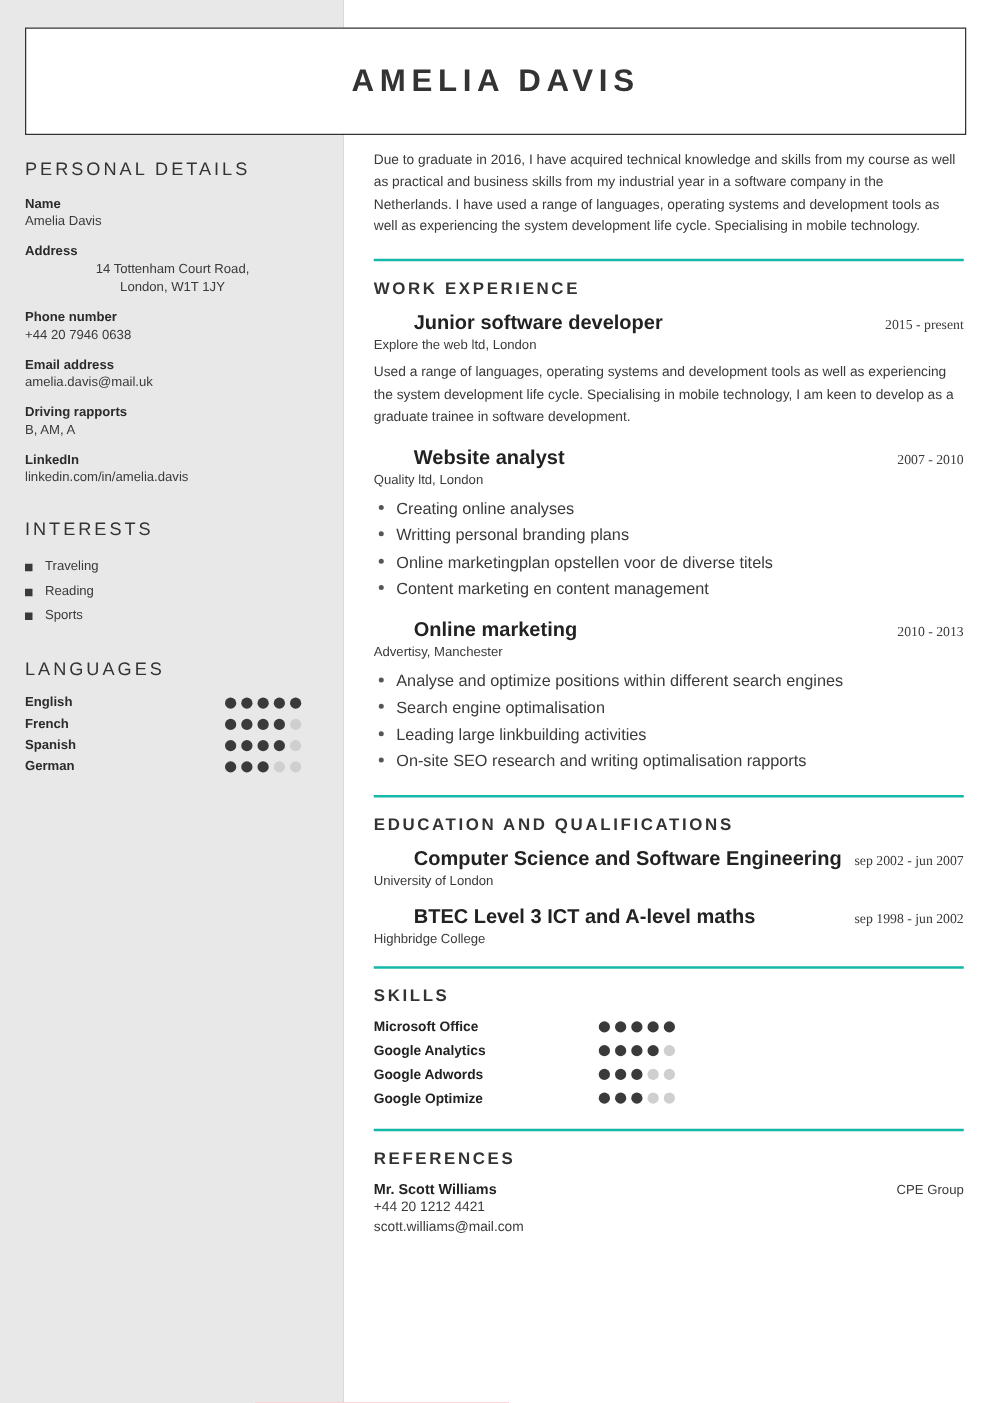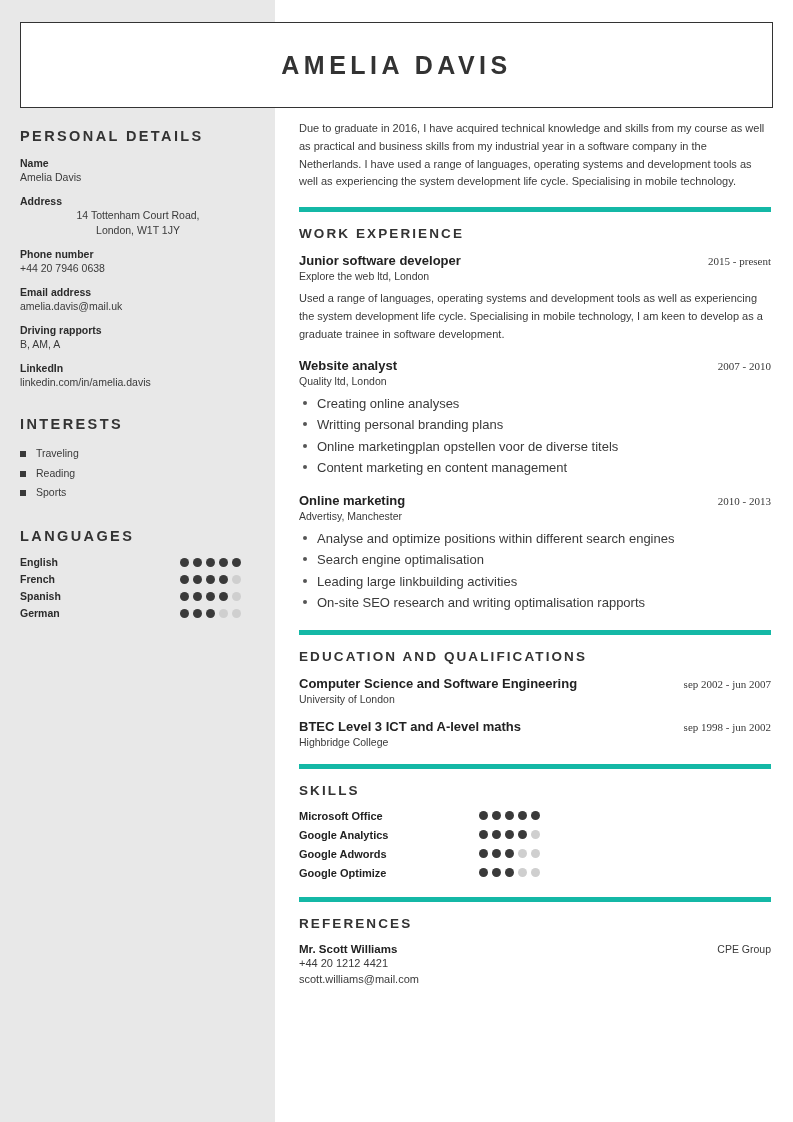--- a/index.html
+++ b/index.html
@@ -56,21 +56,21 @@
 
   
   .sb-inner {
     position: absolute;
     left: 20px;
     top: 128px;
     width: 236px;
   }
   .sb-section-title {
     font-size: 14.5px;
-    font-weight: bold;
+    font-weight: normal;
     letter-spacing: 2.4px;
     color: #333333;
     margin: 0 0 12px 0;
   }
   .sb-block { margin-bottom: 9px; }
   .sb-label {
     font-size: 10.5px;
     font-weight: bold;
     color: #2b2b2b;
     line-height: 1.35;
@@ -133,41 +133,42 @@
     top: 120px;
     width: 472px;
   }
   .summary {
     font-size: 11px;
     color: #3a3a3a;
     line-height: 1.62;
     margin: 0 0 16px 0;
   }
   .sec {
-    border-top: 5px solid #14b8a6;
+    border-top: 2px solid #14b8a6;
     padding-top: 14px;
     margin-top: 4px;
   }
   .sec-title {
     font-size: 13.5px;
     font-weight: bold;
     letter-spacing: 2.1px;
     color: #333333;
     margin: 0 0 12px 0;
   }
   .job { margin-bottom: 14px; }
   .job-head {
     display: flex;
     justify-content: space-between;
     align-items: baseline;
   }
   .job-title {
-    font-size: 13px;
+    font-size: 16px;
     font-weight: bold;
     color: #222222;
+    margin-left: 32px;
   }
   .job-date {
     font-size: 11px;
     color: #3a3a3a;
     white-space: nowrap;
     padding-left: 10px;
     font-family: Liberation Serif, serif;
   }
   .job-sub {
     font-size: 10.5px;

